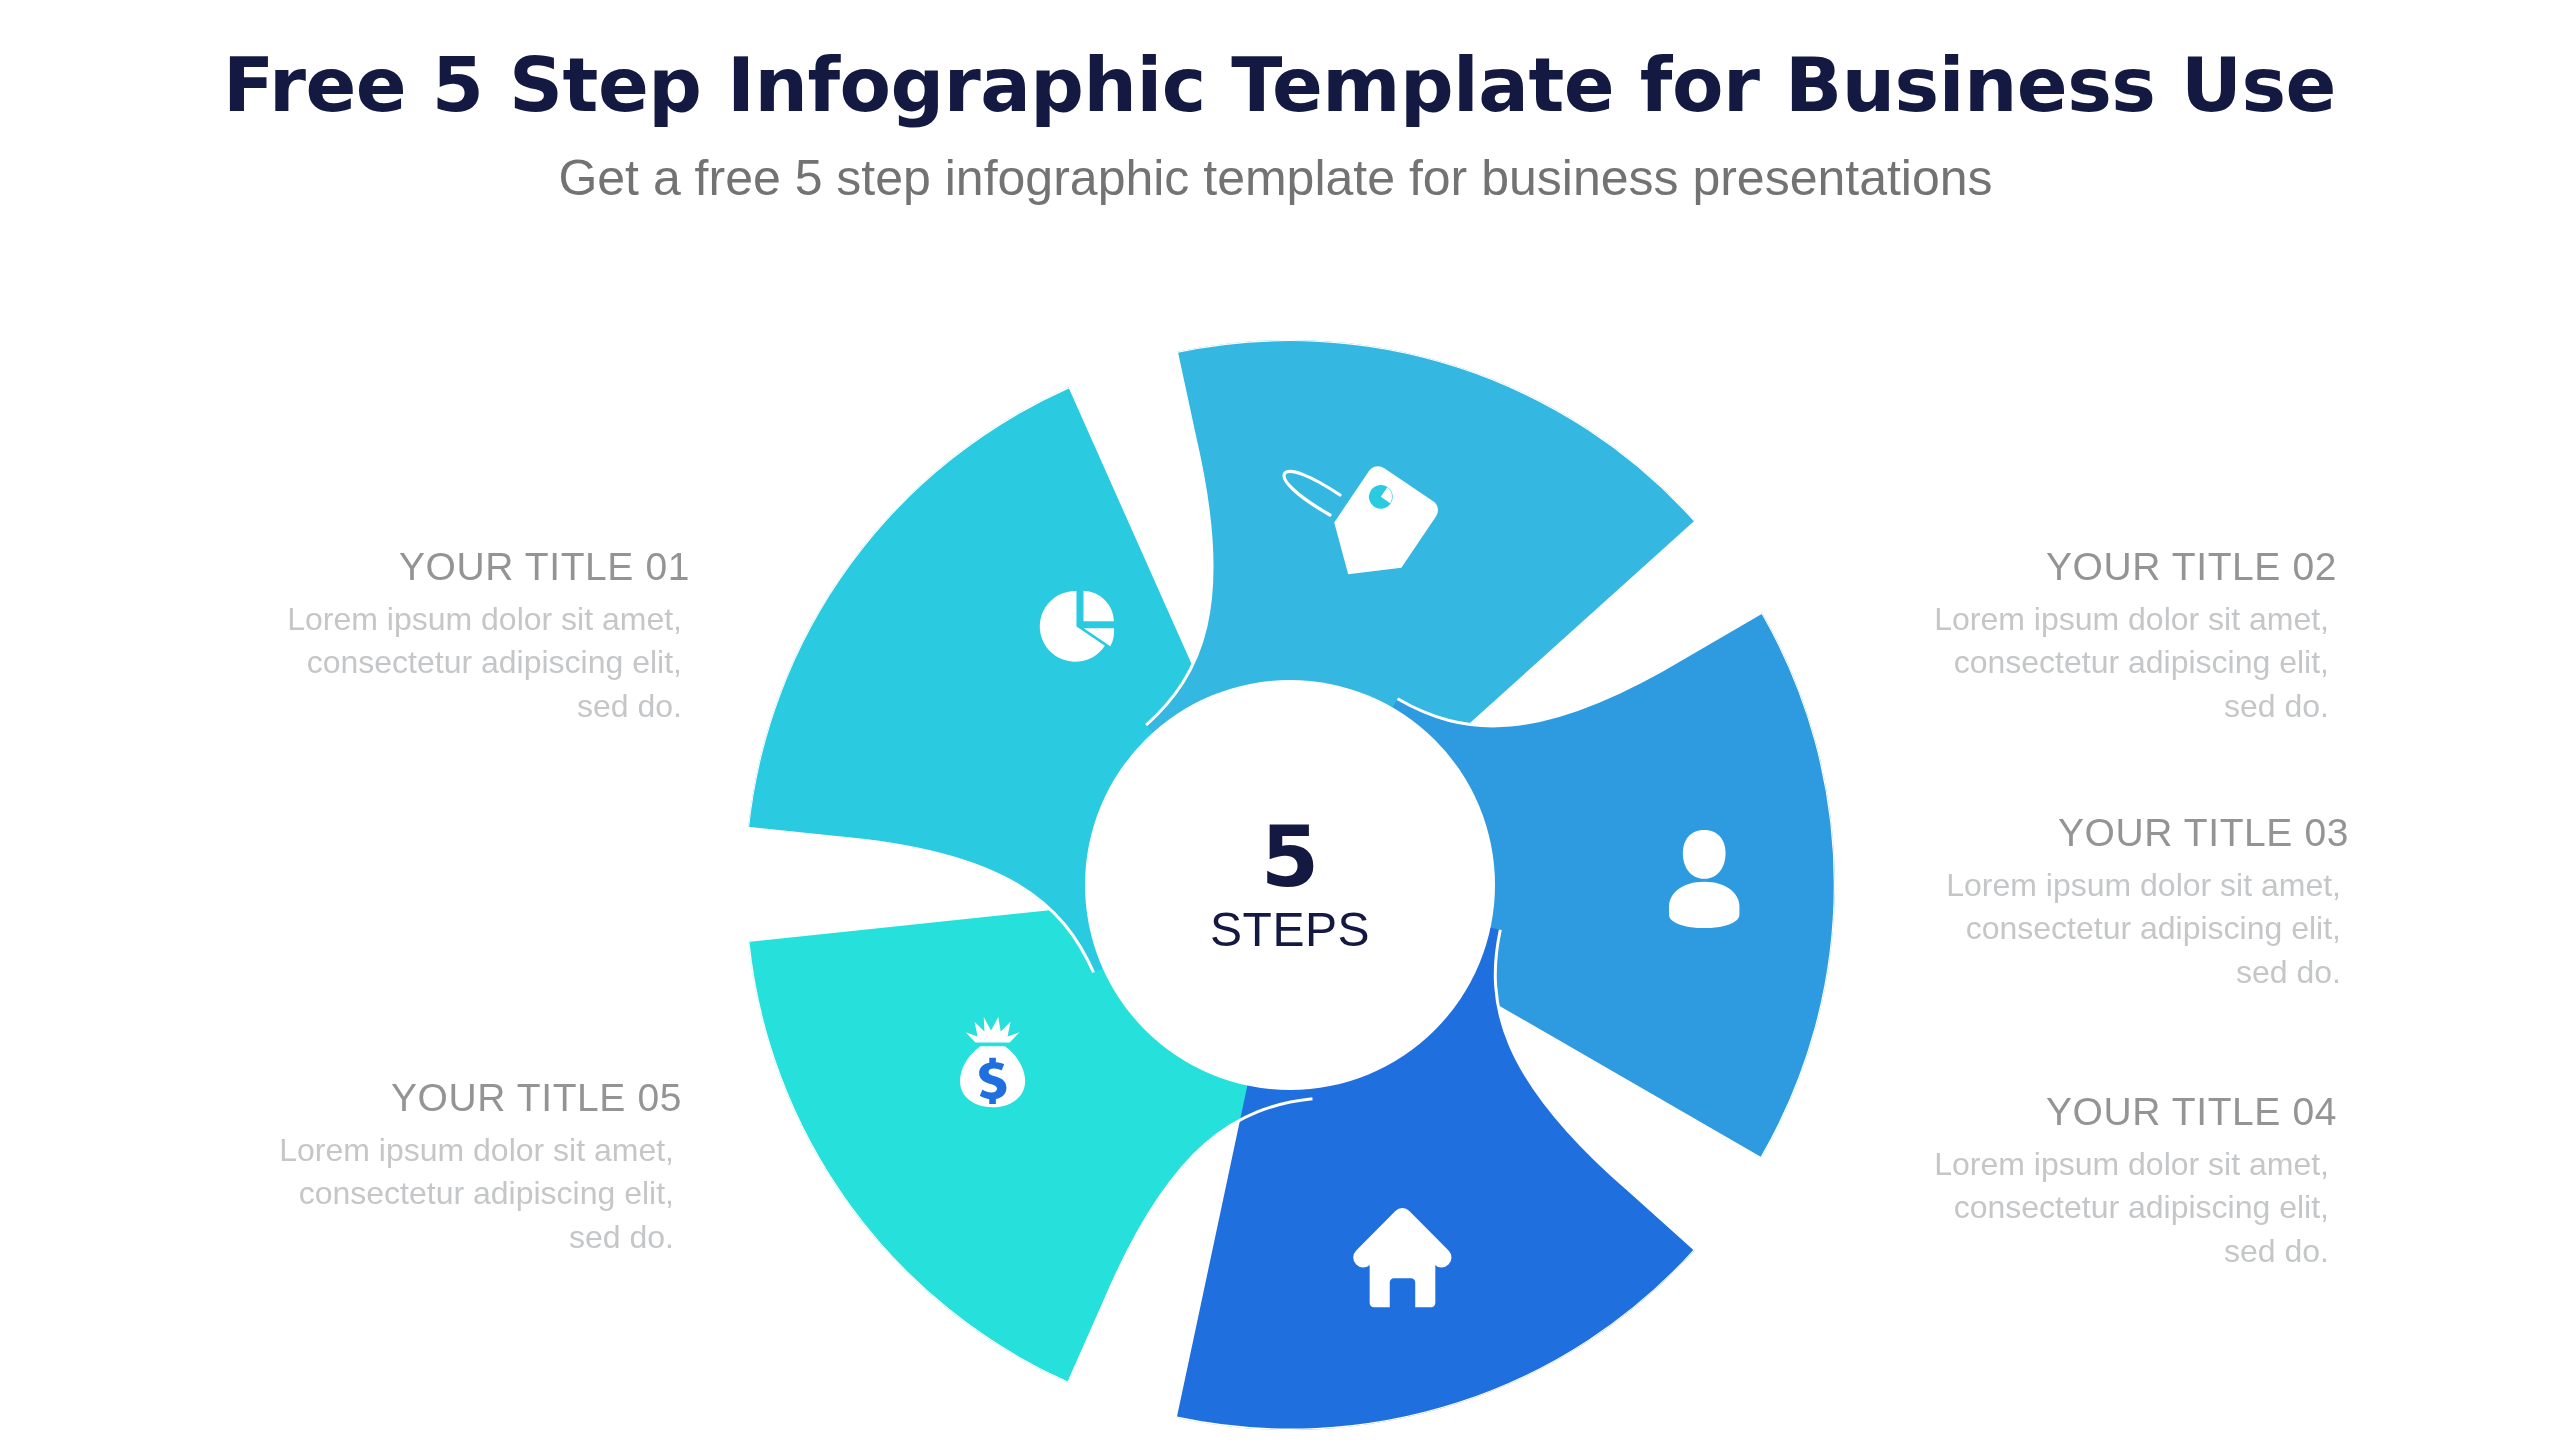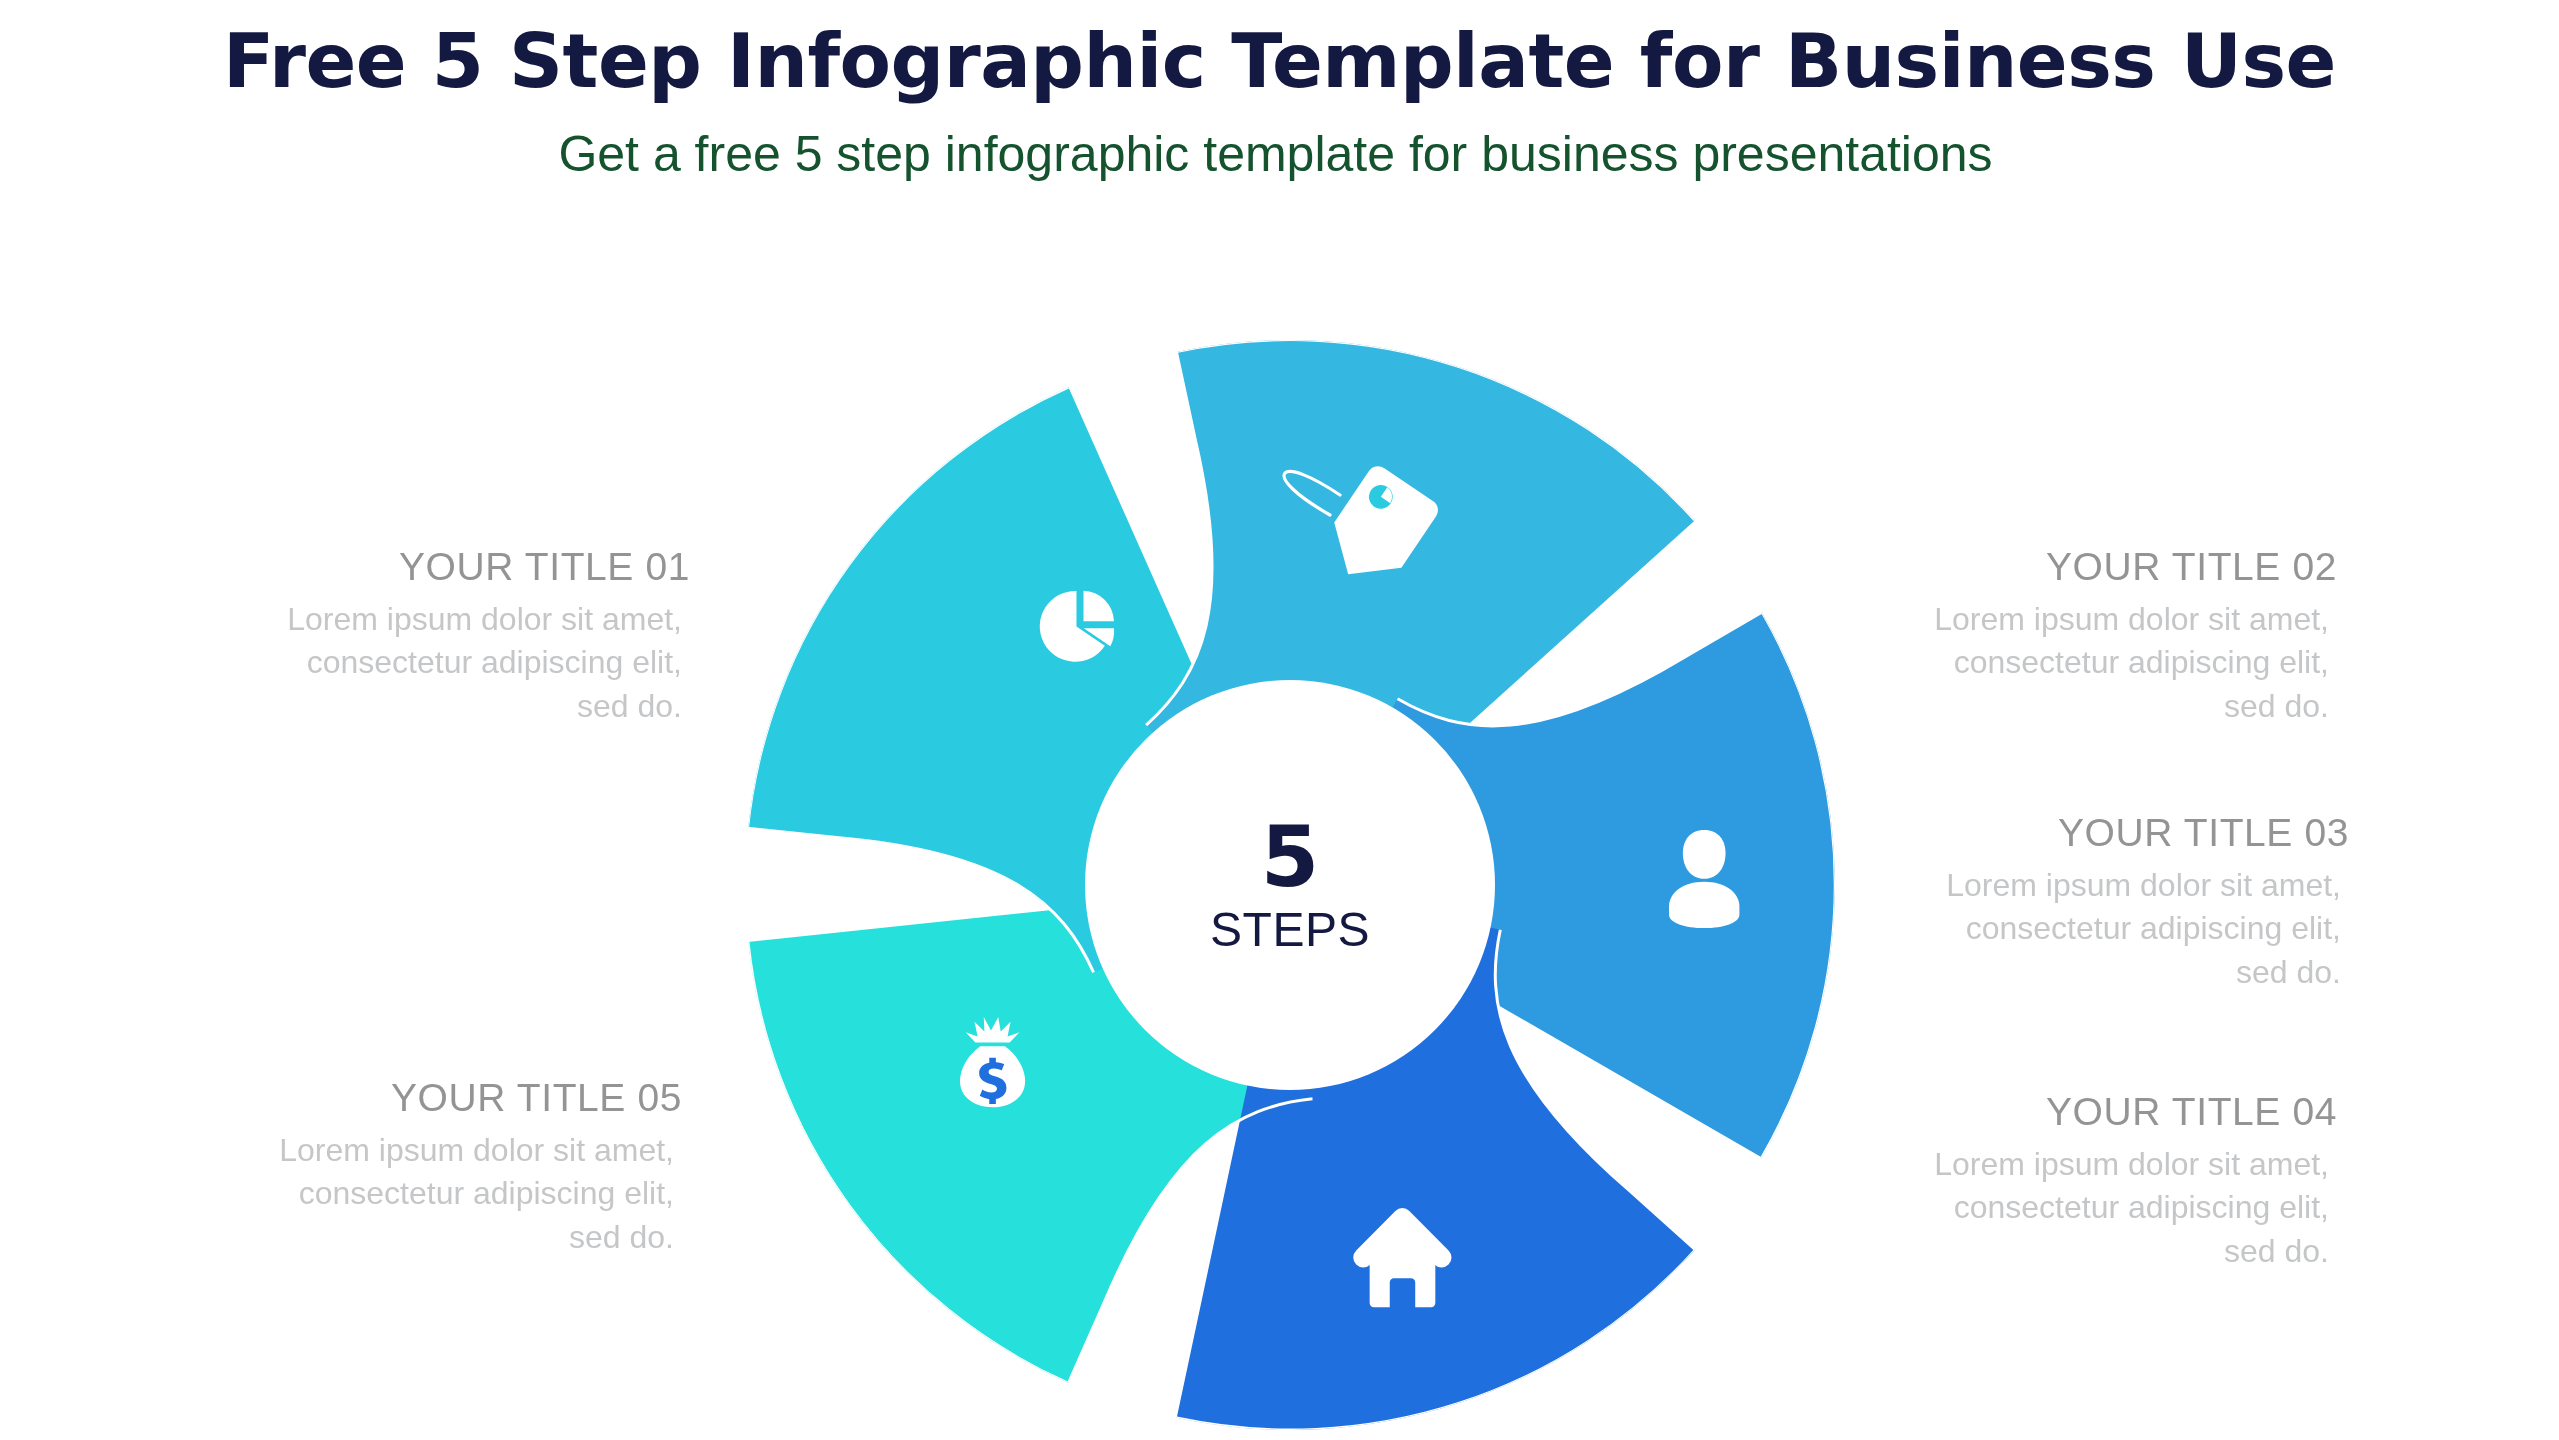--- a/index.html
+++ b/index.html
@@ -15,37 +15,37 @@
     position: relative;
   }
 
   
   .header {
     position: absolute;
     top: 0;
     left: 0;
     width: 2559px;
     text-align: center;
-    padding-top: 22px;
+    padding-top: 46px;
   }
   .main-title {
     font-family: "DejaVu Sans", sans-serif;
     font-size: 75px;
     font-weight: 700;
     color: #141942;
     letter-spacing: -0.5px;
     line-height: 1.06;
     margin: 0;
     white-space: nowrap;
   }
   .sub-title {
     font-family: "Liberation Sans", sans-serif;
     font-size: 50px;
     font-weight: 400;
-    color: #14532d;
+    color: #737373;
     line-height: 1.2;
     margin: 22px 8px 0 0;
     white-space: nowrap;
   }
 
   
   .wheel-wrap {
     position: absolute;
     left: 745px;
     top: 340px;

